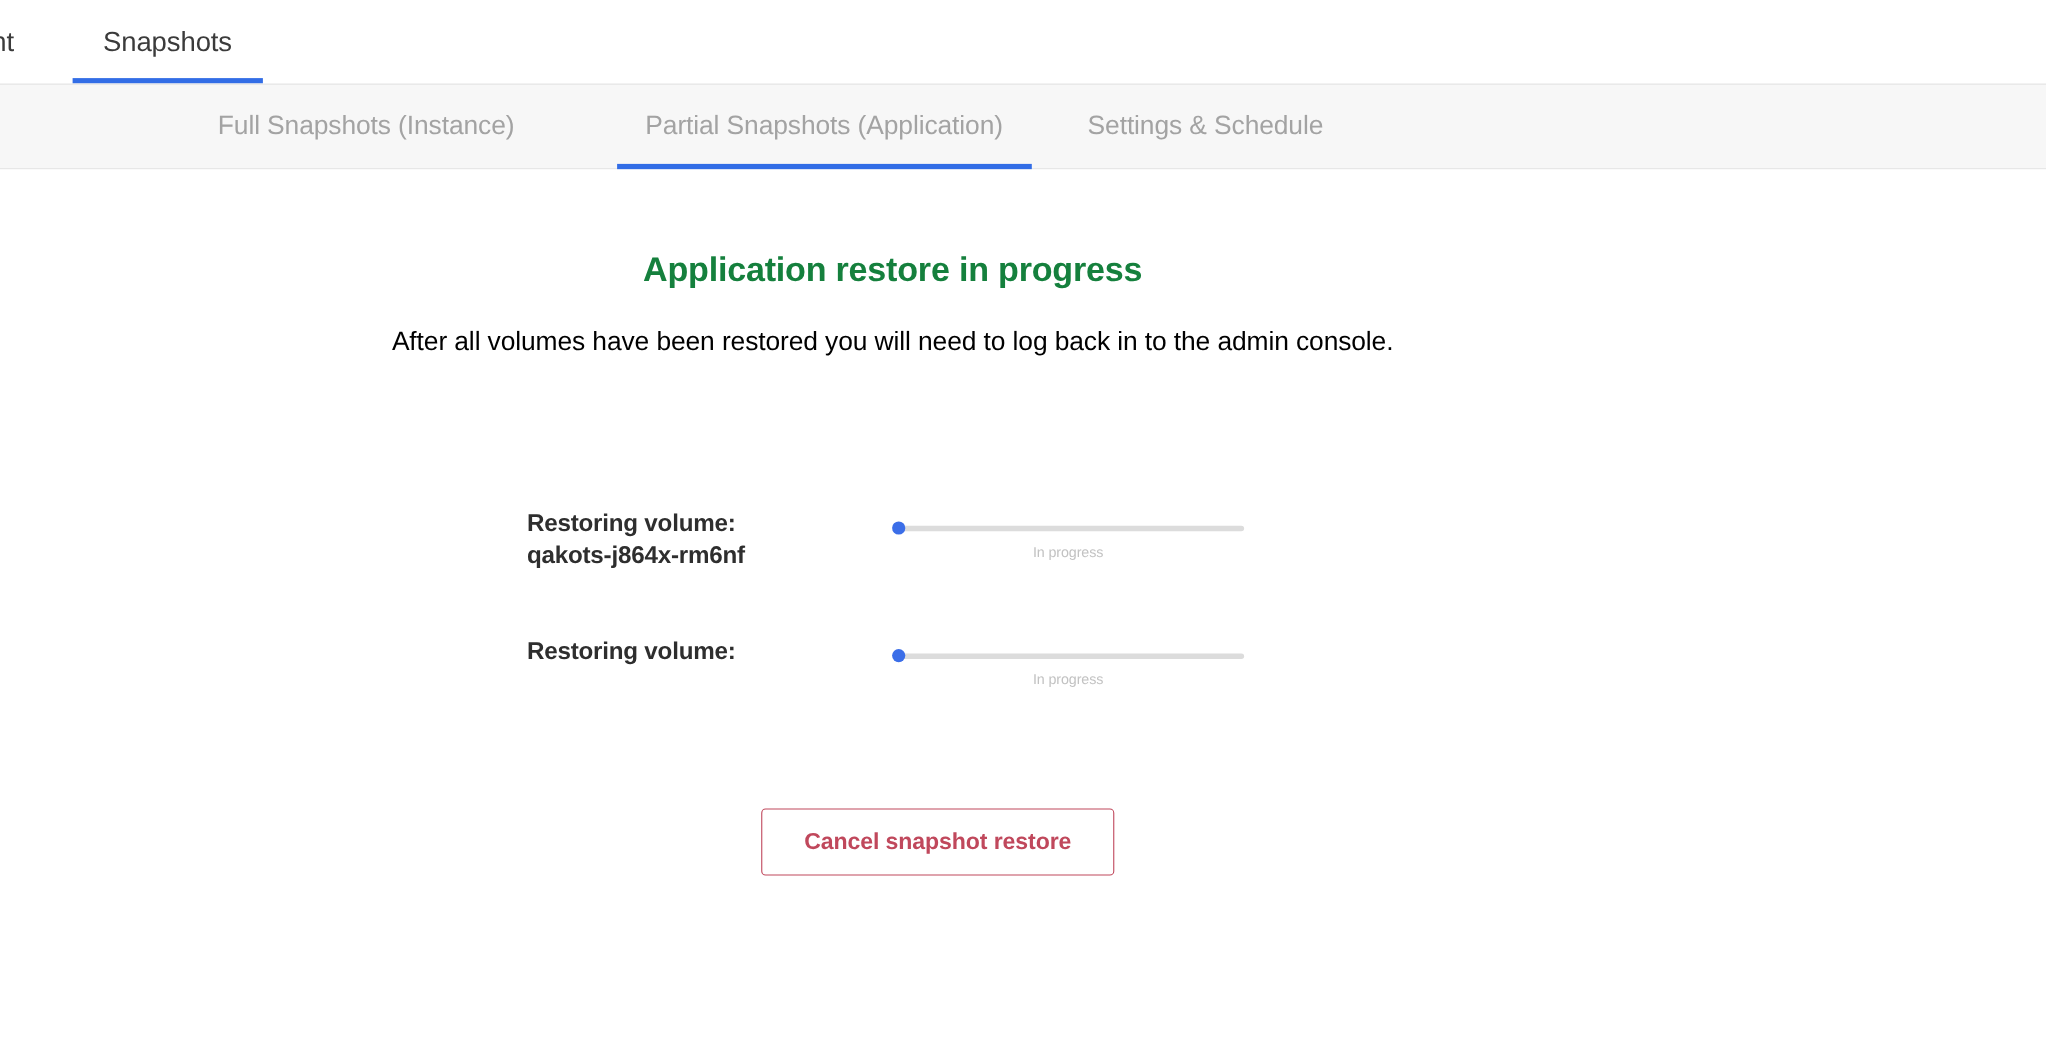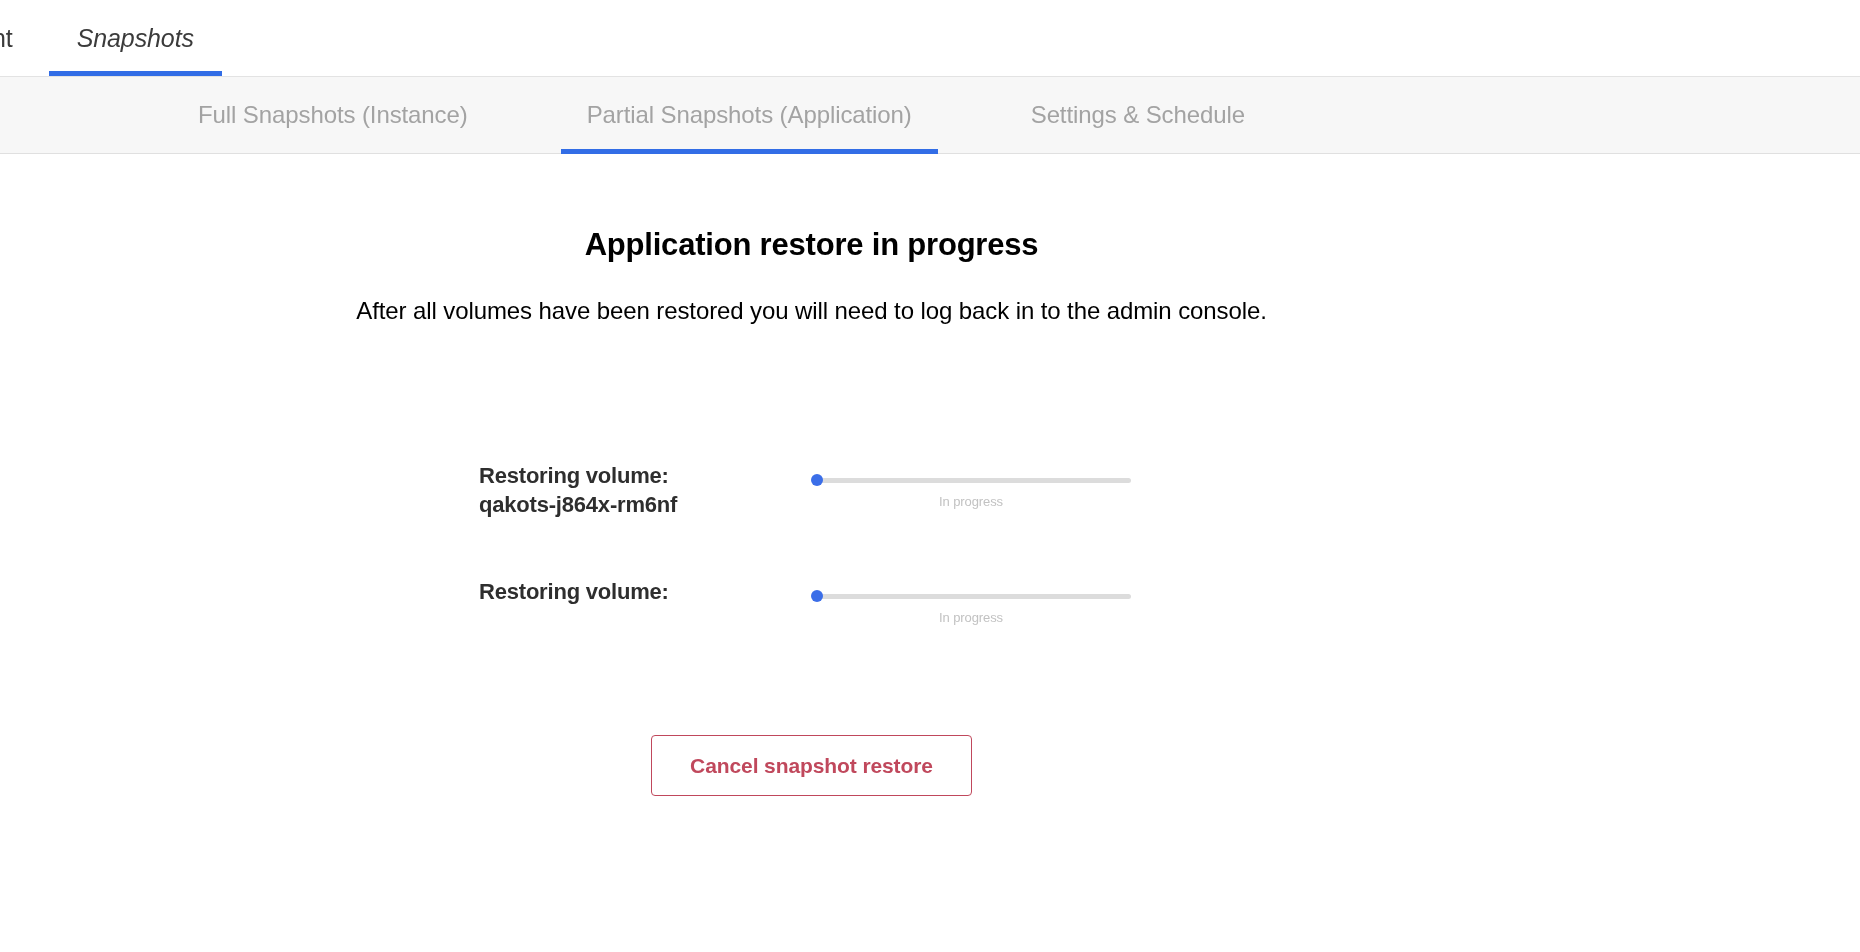--- a/index.html
+++ b/index.html
@@ -41,23 +41,22 @@
     box-sizing: border-box;
     white-space: nowrap;
   }
   .top-tab.clipped {
     padding-left: 0;
     padding-right: 0;
     margin-left: -8px;
     color: #3b3b3b;
   }
   .top-tab.active {
-    margin-left: 64px;
+    margin-left: 81px;
     padding-right: 0;
-    font-style: italic;
   }
   .top-tab.active .tab-underline {
     position: absolute;
     left: -28px;
     right: -28px;
     bottom: 0;
     height: 5px;
     background: #326de6;
   }
 
@@ -87,40 +86,40 @@
   }
   .sub-tab .sub-underline {
     position: absolute;
     left: -26px; right: -26px;
     bottom: 0;
     height: 5px;
     background: #326de6;
   }
   #sub-tab-0 { margin-left: 198px; }
   #sub-tab-1 { margin-left: 119px; }
-  #sub-tab-2 { margin-left: 119px; }
+  #sub-tab-2 { margin-left: 77px; }
 
   
   .content {
     position: absolute;
     top: 154px; left: 0;
     width: 1860px;
     height: 798px;
     background: #ffffff;
   }
 
   .page-title {
     position: absolute;
     top: 73px;
     left: 0;
     width: 1623px;
     text-align: center;
     font-size: 31px;
     font-weight: bold;
-    color: #000000;
+    color: #15803d;
     letter-spacing: -0.2px;
   }
   .page-subtitle {
     position: absolute;
     top: 143px;
     left: 0;
     width: 1623px;
     text-align: center;
     font-size: 24px;
     color: #000000;
@@ -184,20 +183,21 @@
     letter-spacing: -0.1px;
   }
 
   .cancel-wrap {
     position: absolute;
     top: 581px;
     left: 0;
     width: 1623px;
     display: flex;
     justify-content: center;
+    padding-left: 41px;
   }
   .cancel-button {
     border: 1px solid #c0485c;
     border-radius: 4px;
     background: #ffffff;
     color: #c0485c;
     font-size: 21px;
     font-weight: bold;
     font-family: "Liberation Sans", sans-serif;
     padding: 19px 38px;

